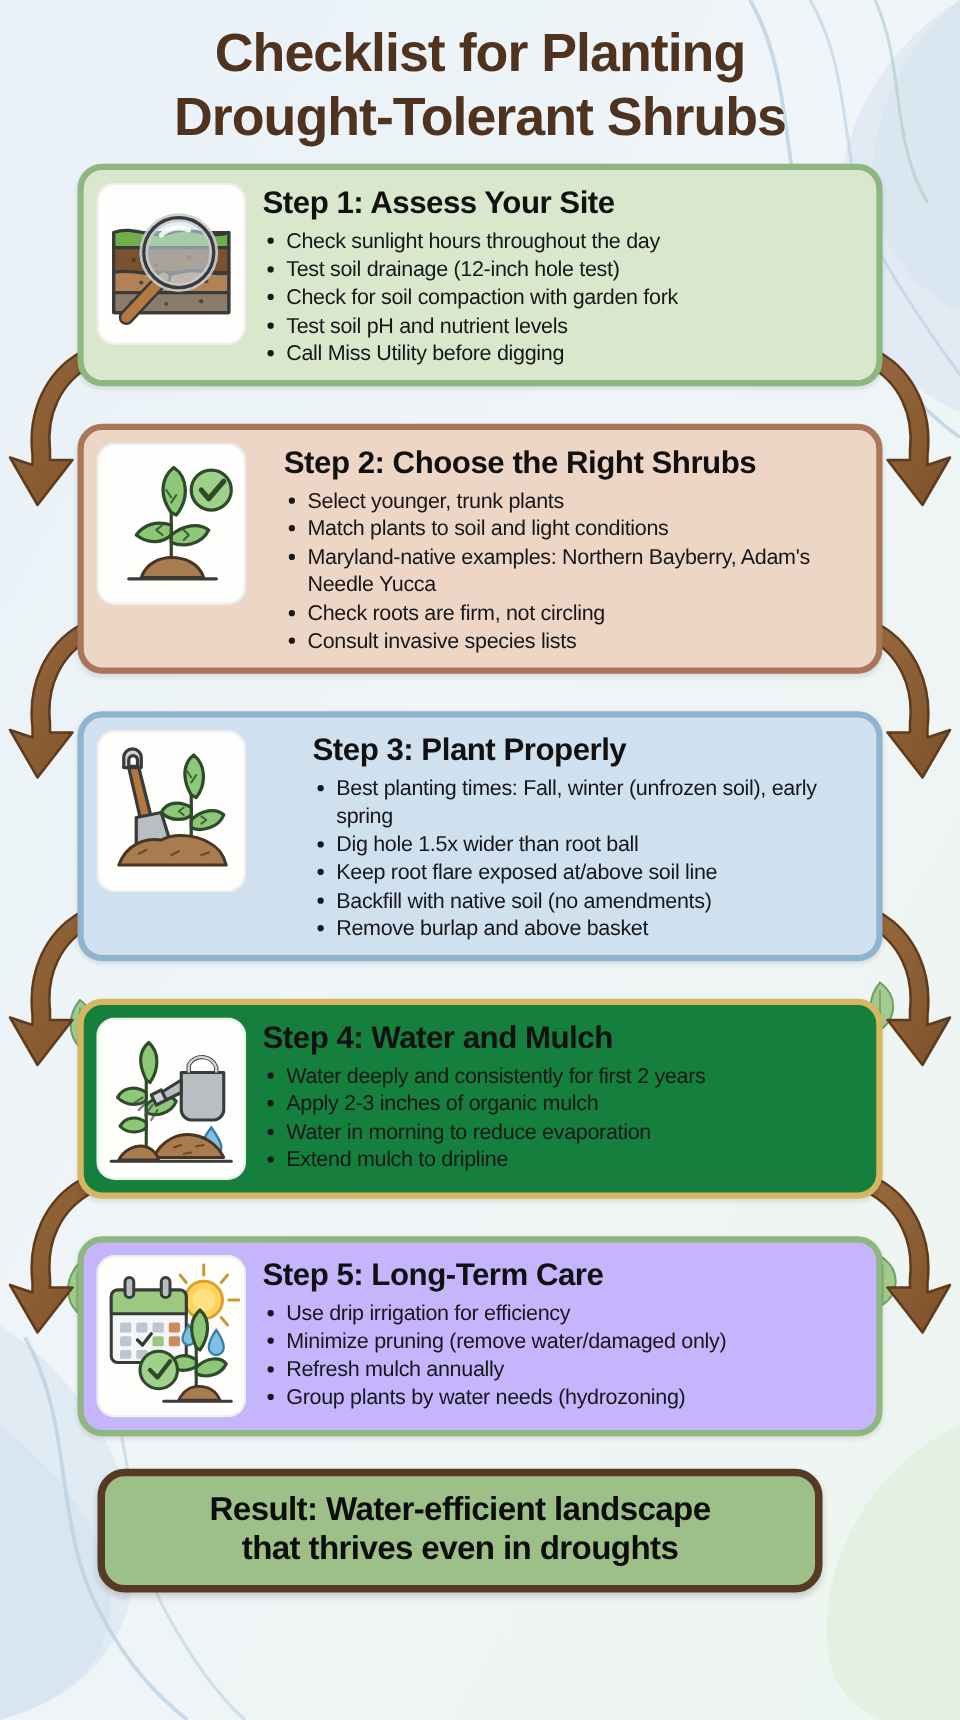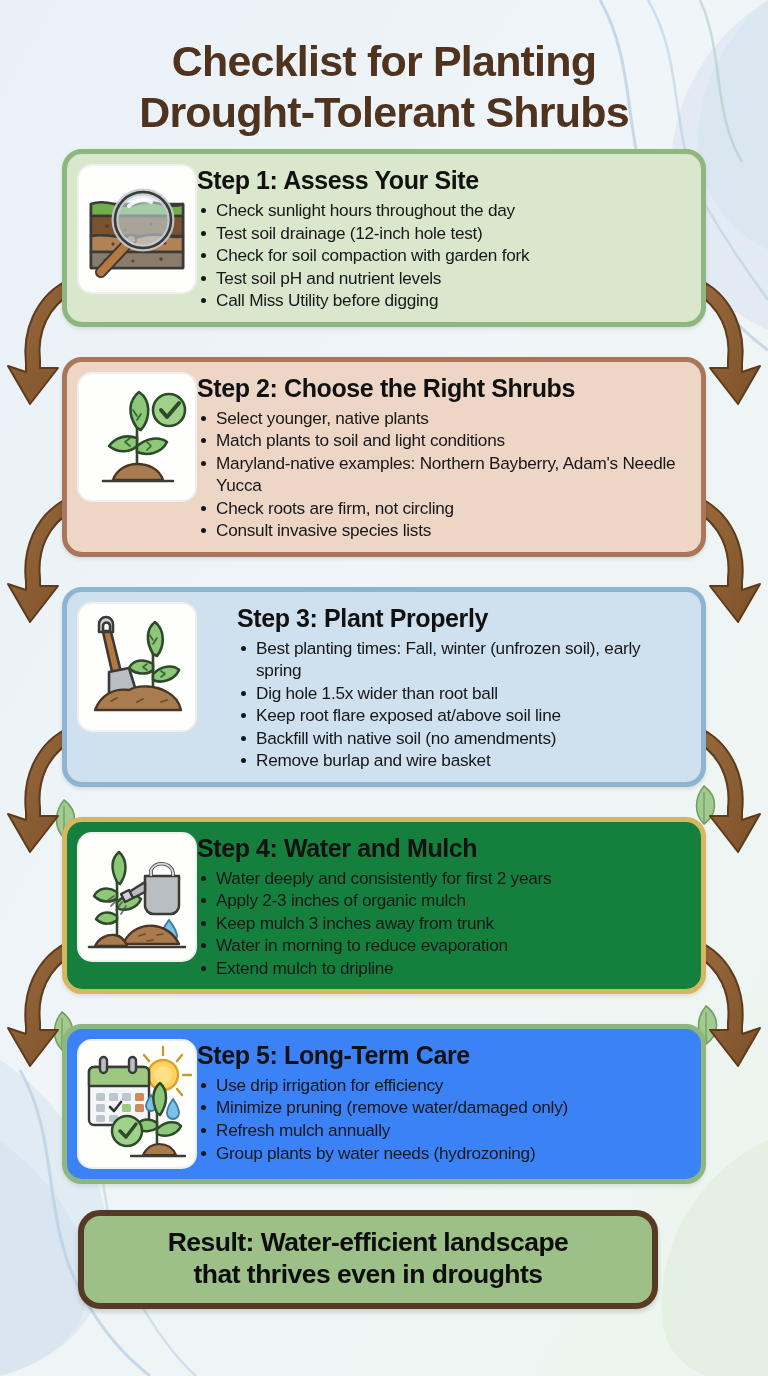--- a/index.html
+++ b/index.html
@@ -11,21 +11,21 @@
     overflow: hidden;
   }
 
   
   .bg-deco { position: absolute; inset: 0; pointer-events: none; z-index: 0; }
 
   
   .title-wrap {
     position: relative; z-index: 3;
     text-align: center;
-    padding: 36px 26px 0 26px;
+    padding: 18px 26px 0 26px;
   }
   .title-line {
     font-size: 43px;
     font-weight: 800;
     color: #50331f;
     letter-spacing: -0.8px;
     line-height: 1.18;
     text-shadow: 1px 1px 0 rgba(255,255,255,.35);
   }
 
@@ -47,21 +47,21 @@
     flex: 0 0 120px;
     width: 120px; height: 130px;
     background: #fefefd;
     border-radius: 15px;
     border: 2px solid rgba(0,0,0,.06);
     display: flex; align-items: center; justify-content: center;
     overflow: hidden;
   }
   .icon-box svg { width: 112px; height: 122px; display: block; }
 
-  .card-body { flex: 1 1 auto; padding-top: 2px; }
+  .card-body { flex: 1 1 auto; padding-left: 13px; padding-top: 2px; }
   .card-title {
     font-size: 25px;
     font-weight: 800;
     color: #111;
     letter-spacing: -0.4px;
     line-height: 1.15;
     margin-bottom: 4px;
   }
   .bullets { list-style: none; }
   .bullets li {
@@ -76,24 +76,24 @@
     content: "";
     position: absolute;
     left: 4px; top: 9px;
     width: 5px; height: 5px;
     border-radius: 50%;
     background: #17171a;
   }
 
   
   .c1 { background: #d9e7cc; border-color: #8eb67f; }
-  .c2 { background: #eed6c6; border-color: #a9765a; }
+  .c2 { background: #eed6c6; border-color: #a9765a; gap: 17px; }
   .c3 { background: #cfe0ee; border-color: #8fb4cf; gap: 40px; }
   .c4 { background: #15803d; border-color: #d6b65f; }
-  .c5 { background: #3b82f6; border-color: #8eb67f; }
+  .c5 { background: #c4b5fd; border-color: #8eb67f; }
 
   
   .result-wrap { position: relative; z-index: 3; padding: 26px 110px 0 54px; margin-left: 24px; }
   .result {
     background: #9cc087;
     border: 6px solid #573a23;
     border-radius: 22px;
     text-align: center;
     padding: 11px 14px 13px 14px;
     box-shadow: 0 3px 5px rgba(0,0,0,.16);
@@ -259,21 +259,21 @@
           <path d="M70,70 L66,66 M70,70 L66,74"></path>
           <path d="M56,40 L52,34 M56,44 L60,38"></path>
         </g>
         <path d="M32,104 C36,92 48,88 56,88 C66,88 78,92 82,104 Z" fill="#a87c4e" stroke="#4a3524" stroke-width="2.4" stroke-linejoin="round"></path>
         <path d="M22,105 L92,105" stroke="#3a3a38" stroke-width="2.6" stroke-linecap="round"></path>
       </svg>
     </div>
     <div class="card-body">
       <div class="card-title">Step 2: Choose the Right Shrubs</div>
       <ul class="bullets">
-        <li>Select younger, native plants</li>
+        <li>Select younger, trunk plants</li>
         <li>Match plants to soil and light conditions</li>
         <li>Maryland-native examples: Northern Bayberry, Adam's Needle Yucca</li>
         <li>Check roots are firm, not circling</li>
         <li>Consult invasive species lists</li>
       </ul>
     </div>
   </div>
 
   <div class="card c3">
     <div class="icon-box">
@@ -306,21 +306,21 @@
         </g>
       </svg>
     </div>
     <div class="card-body">
       <div class="card-title">Step 3: Plant Properly</div>
       <ul class="bullets">
         <li>Best planting times: Fall, winter (unfrozen soil), early spring</li>
         <li>Dig hole 1.5x wider than root ball</li>
         <li>Keep root flare exposed at/above soil line</li>
         <li>Backfill with native soil (no amendments)</li>
-        <li>Remove burlap and wire basket</li>
+        <li>Remove burlap and above basket</li>
       </ul>
     </div>
   </div>
 
   <div class="card c4">
     <div class="icon-box">
       <svg viewBox="0 0 112 122">
 
         <g stroke="#2f4a2a" stroke-width="2.5" stroke-linejoin="round" stroke-linecap="round">
           <path d="M36,100 L36,40" fill="none"></path>
@@ -355,21 +355,20 @@
             <path d="M66,105 L72,104"></path>
         </g>
         <path d="M8,111 L104,111" stroke="#3a3a38" stroke-width="2.5" stroke-linecap="round"></path>
       </svg>
     </div>
     <div class="card-body">
       <div class="card-title">Step 4: Water and Mulch</div>
       <ul class="bullets">
         <li>Water deeply and consistently for first 2 years</li>
         <li>Apply 2-3 inches of organic mulch</li>
-        <li>Keep mulch 3 inches away from trunk</li>
         <li>Water in morning to reduce evaporation</li>
         <li>Extend mulch to dripline</li>
       </ul>
     </div>
   </div>
 
   <div class="card c5">
     <div class="icon-box">
       <svg viewBox="0 0 112 122">
 

